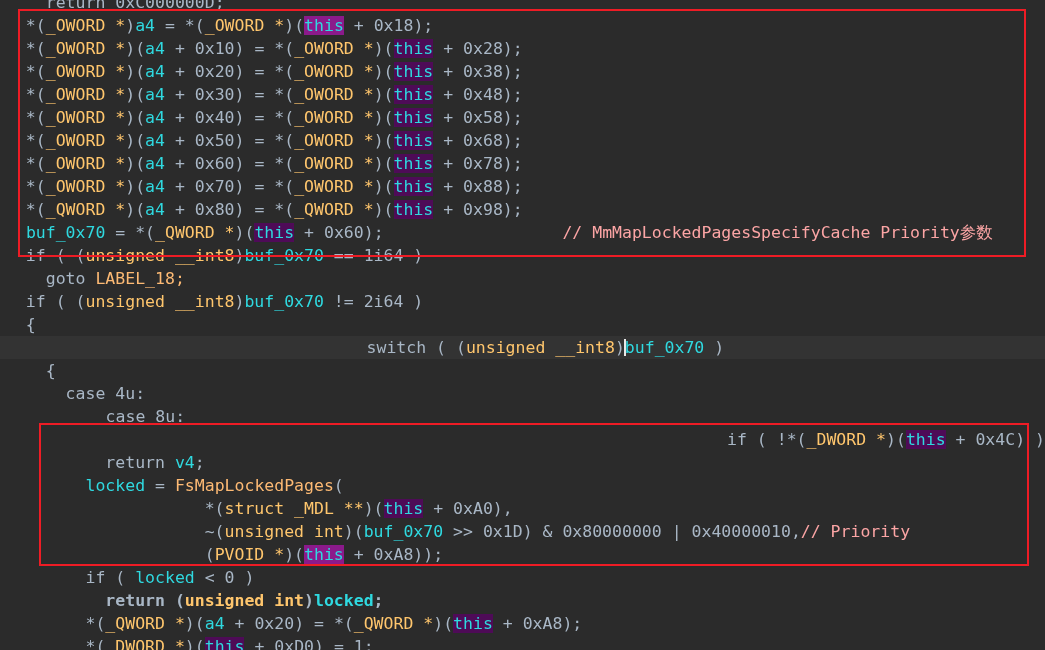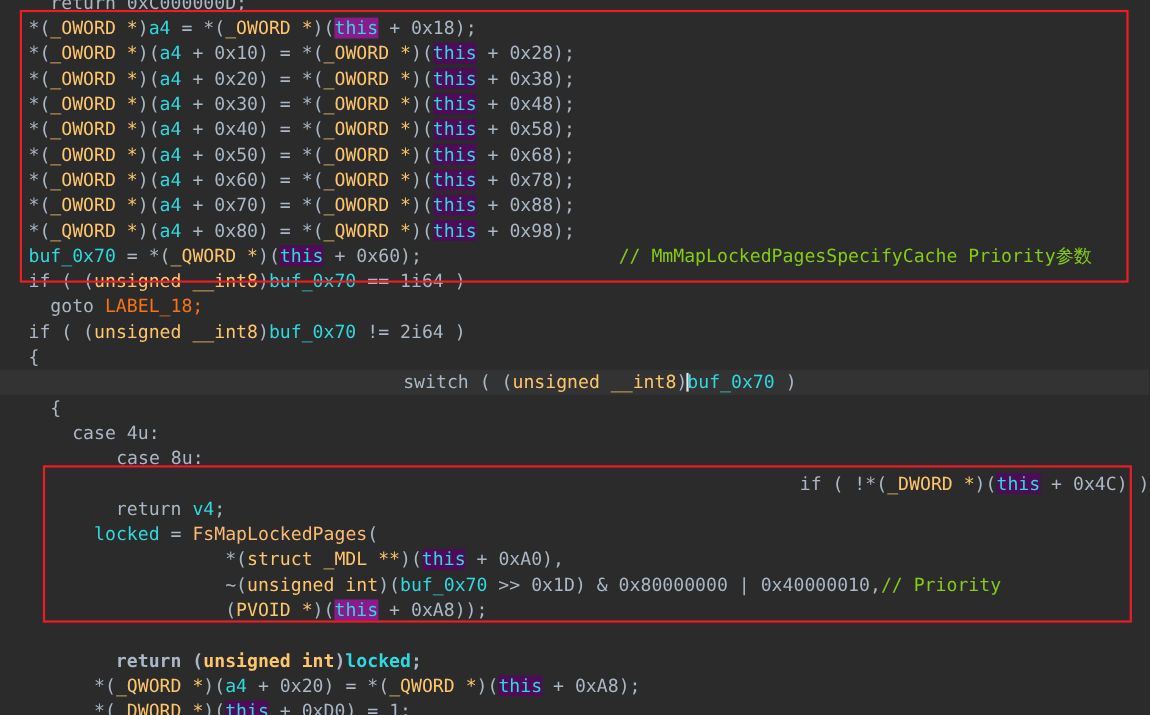--- a/index.html
+++ b/index.html
@@ -42,23 +42,23 @@
     background: #333333;
     text-align: center;
   }
   
   .kw       { color: #ffc66d; }
   .var      { color: #2fd9e0; }   
   .this     { color: #2fd9e0; background: #4e0b57; }
   .this-a   { color: #2fd9e0; background: #8b1a8b; }
   .plain    { color: #a9b7c6; }
   .num      { color: #a9b7c6; }
-  .cmt      { color: #84cc16; }
+  .cmt      { color: #fca5a5; }
   .fn       { color: #fdba74; }
-  .lbl      { color: #f97316; }
+  .lbl      { color: #fdba74; }
 
   
   .caret {
     display: inline-block;
     width: 0;
     border-left: 2px solid #e8e8e8;
     height: 17px;
     vertical-align: -3px;
     margin: 0 -1px;
   }
@@ -95,20 +95,21 @@
       <div class="line cur" style="top: 336px;"><span class="txt"><span class="plain">    switch ( (</span><span class="kw">unsigned </span><span class="kw">__int8</span><span class="plain">)</span><span class="caret"></span><span class="var">buf_0x70</span><span class="plain"> )</span></span></div>
       <div class="line" style="top: 359px;"><span class="txt"><span class="plain">    {</span></span></div>
       <div class="line" style="top: 382px;"><span class="txt"><span class="plain">      case </span><span class="num">4u</span><span class="plain">:</span></span></div>
       <div class="line" style="top: 405px; margin-left: 40px;"><span class="txt"><span class="plain">      case </span><span class="num">8u</span><span class="plain">:</span></span></div>
       <div class="line" style="top: 428px; text-align: right;"><span class="txt"><span class="plain">        if ( !*(</span><span class="kw">_DWORD </span><span class="kw">*</span><span class="plain">)(</span><span class="this">this</span><span class="plain"> + </span><span class="num">0x4C</span><span class="plain">) )</span></span></div>
       <div class="line" style="top: 451px;"><span class="txt"><span class="plain">          return </span><span class="var">v4</span><span class="plain">;</span></span></div>
       <div class="line" style="top: 474px;"><span class="txt"><span class="plain">        </span><span class="var">locked</span><span class="plain"> = </span><span class="fn">FsMapLockedPages</span><span class="plain">(</span></span></div>
       <div class="line" style="top: 497px;"><span class="txt"><span class="plain">                    *(</span><span class="kw">struct _MDL </span><span class="kw">**</span><span class="plain">)(</span><span class="this">this</span><span class="plain"> + </span><span class="num">0xA0</span><span class="plain">),</span></span></div>
       <div class="line" style="top: 520px;"><span class="txt"><span class="plain">                    ~(</span><span class="kw">unsigned int</span><span class="plain">)(</span><span class="var">buf_0x70</span><span class="plain"> &gt;&gt; </span><span class="num">0x1D</span><span class="plain">) &amp; </span><span class="num">0x80000000</span><span class="plain"> | </span><span class="num">0x40000010</span><span class="plain">,</span><span class="cmt">// Priority</span></span></div>
       <div class="line" style="top: 543px;"><span class="txt"><span class="plain">                    (</span><span class="kw">PVOID </span><span class="kw">*</span><span class="plain">)(</span><span class="this-a">this</span><span class="plain"> + </span><span class="num">0xA8</span><span class="plain">));</span></span></div>
+      <div class="line" style="top: 566px;"><span class="txt"><span class="plain">        if ( </span><span class="var">locked</span><span class="plain"> &lt; </span><span class="num">0</span><span class="plain"> )</span></span></div>
       <div class="line" style="top: 589px; font-weight: bold;"><span class="txt"><span class="plain">          return (</span><span class="kw">unsigned int</span><span class="plain">)</span><span class="var">locked</span><span class="plain">;</span></span></div>
       <div class="line" style="top: 612px;"><span class="txt"><span class="plain">        *(</span><span class="kw">_QWORD </span><span class="kw">*</span><span class="plain">)(</span><span class="var">a4</span><span class="plain"> + </span><span class="num">0x20</span><span class="plain">) = *(</span><span class="kw">_QWORD </span><span class="kw">*</span><span class="plain">)(</span><span class="this">this</span><span class="plain"> + </span><span class="num">0xA8</span><span class="plain">);</span></span></div>
       <div class="line" style="top: 635px;"><span class="txt"><span class="plain">        *(</span><span class="kw">_DWORD </span><span class="kw">*</span><span class="plain">)(</span><span class="this">this</span><span class="plain"> + </span><span class="num">0xD0</span><span class="plain">) = </span><span class="num">1</span><span class="plain">;</span></span></div>
     </div>
   <div class="anno-layer">
       <div class="redbox" style="left: 18px; top: 9px; width: 1008px; height: 248px; border-color: rgb(238, 28, 37);"></div>
       <div class="redbox" style="left: 39px; top: 423px; width: 990px; height: 143px; border-color: rgb(238, 28, 37);"></div>
     </div>
 </div>
 

